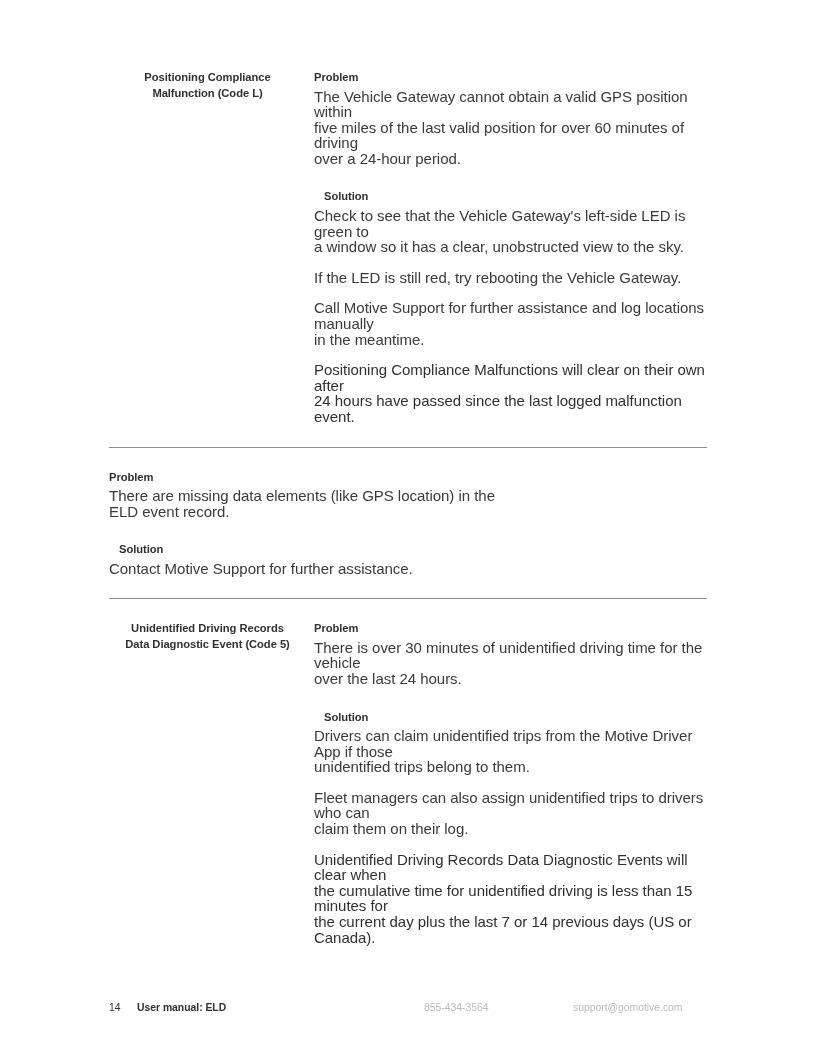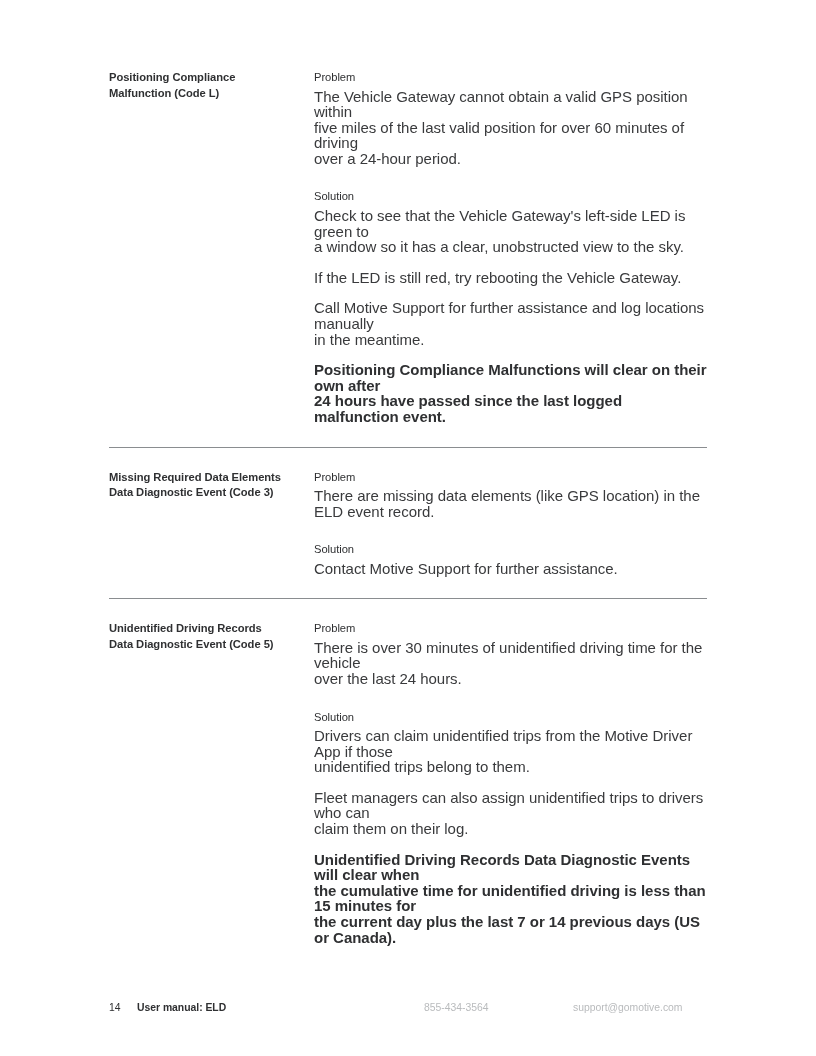--- a/index.html
+++ b/index.html
@@ -54,44 +54,45 @@
   .col-right {
     flex: 1 1 auto;
   }
 
   .sec-title {
     font-size: 11.2px;
     font-weight: bold;
     line-height: 15.5px;
     color: #2f3032;
     letter-spacing: -0.05px;
+    text-align: center;
   }
   .sec-title .line { display: block; }
 
   .sub-head {
     font-size: 11.2px;
-    font-weight: normal;
+    font-weight: bold;
     line-height: 15.5px;
     color: #2f3032;
     margin: 0 0 3px 0;
     letter-spacing: -0.05px;
   }
-  .sub-head.spaced { margin-top: 23px; }
+  .sub-head.spaced { margin-top: 23px; margin-left: 10px; }
 
   p.body {
     font-size: 15px;
     font-weight: normal;
     line-height: 15.6px;
     color: #393a3c;
     margin: 0;
     letter-spacing: -0.03px;
   }
   p.body + p.body { margin-top: 15px; }
   p.body.bold {
-    font-weight: bold;
+    font-weight: normal;
     color: #2f3032;
     margin-top: 18px;
   }
   p.body .line { display: block; }
 
   
   .footer {
     position: absolute;
     left: 109px;
     top: 988px;
@@ -166,26 +167,20 @@
           <p class="body bold">
             <span class="line">Positioning Compliance Malfunctions will clear on their own after</span>
             <span class="line">24 hours have passed since the last logged malfunction event.</span>
           </p>
         </div>
       </div>
       <div class="sec-gap-top"></div>
       <div class="section-divider"></div>
       <div class="sec-gap-bottom"></div>
       <div class="section">
-        <div class="col-left">
-          <div class="sec-title">
-            <span class="line">Missing Required Data Elements</span>
-            <span class="line">Data Diagnostic Event (Code 3)</span>
-          </div>
-        </div>
         <div class="col-right">
           <div class="sub-head">Problem</div>
           <p class="body">
             <span class="line">There are missing data elements (like GPS location) in the</span>
             <span class="line">ELD event record.</span>
           </p>
           <div class="sub-head spaced">Solution</div>
           <p class="body">
             <span class="line">Contact Motive Support for further assistance.</span>
           </p>

